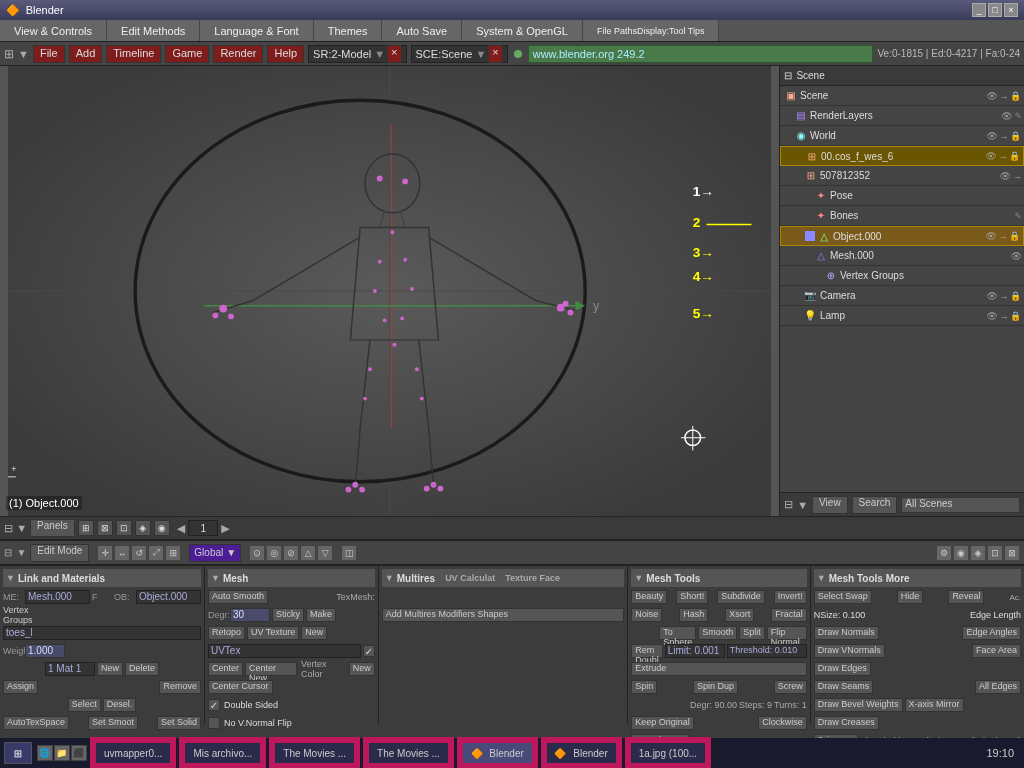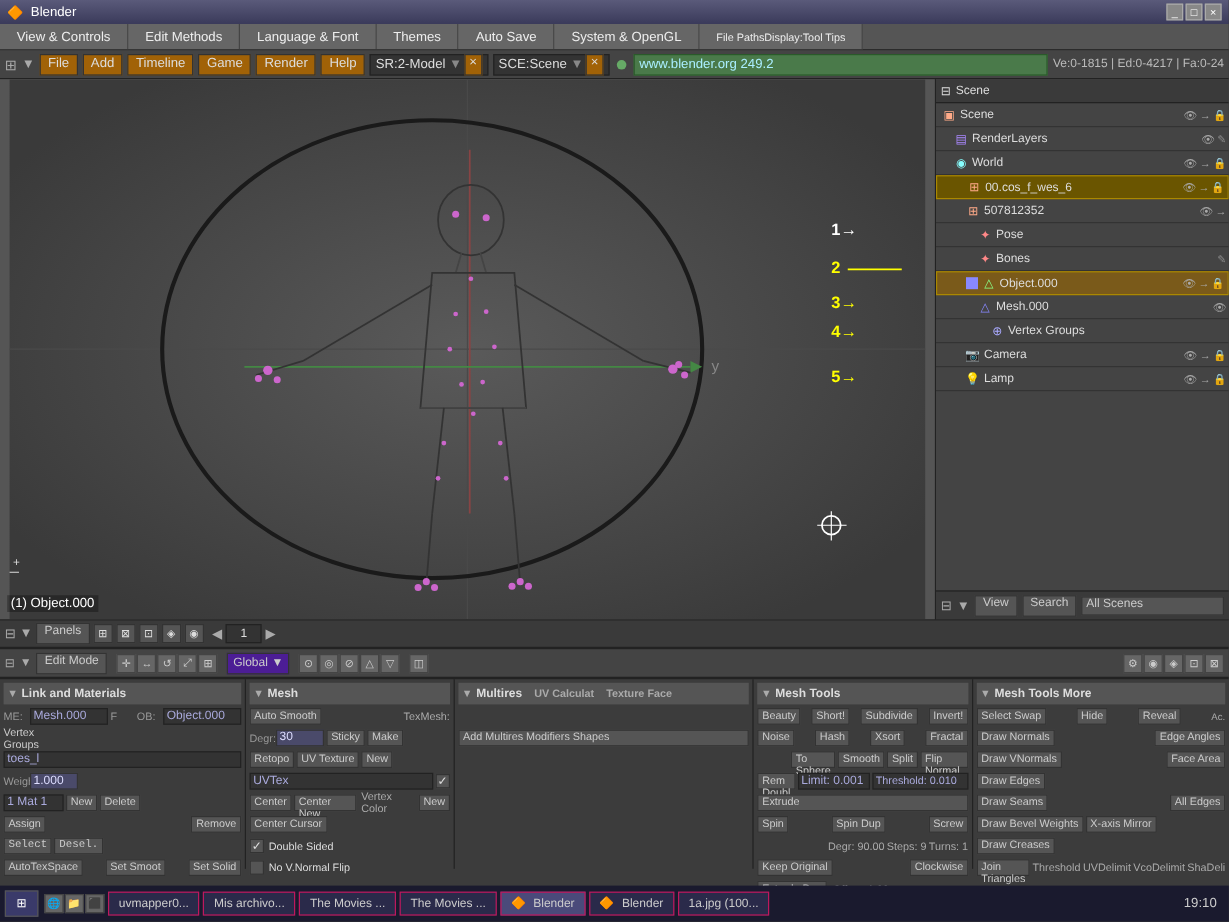--- a/index.html
+++ b/index.html
@@ -58,21 +58,21 @@
       background: #444;
       display: flex;
       align-items: center;
       padding: 0 4px;
       gap: 4px;
       border-bottom: 1px solid #222;
       font-size: 11px;
     }
     .toolbar-btn {
       padding: 1px 6px;
-      background: #a16207;
+      background: #7f1d1d;
       border: 1px solid #333;
       color: #ddd;
       cursor: pointer;
       font-size: 11px;
       height: 18px;
     }
     .dropdown-field {
       background: #333;
       border: 1px solid #222;
       color: #ddd;
@@ -220,24 +220,24 @@
 
     .task-start {
       width: 28px; height: 22px;
       background: #3a3a6a;
       border: 1px solid #555;
       display: flex; align-items: center; justify-content: center;
       cursor: pointer;
     }
 
     .taskbar-item {
-      height: 20px;
+      height: 32px;
       padding: 0 8px;
       background: #2a2a4a;
-      border: 1px solid #be185d;
+      border: 6px solid #be185d;
       color: #ccc;
       display: flex;
       align-items: center;
       cursor: pointer;
       font-size: 10px;
       gap: 4px;
     }
     .taskbar-item.active { background: #4a4a7a; }
 
     .taskbar-spacer { flex: 1; }
@@ -742,30 +742,30 @@
     <div class="mat-row">
       <span class="mat-label" style="color:#ccc;">Vertex Groups</span>
     </div>
     <div class="mat-row">
       <div class="mat-field">toes_l</div>
     </div>
     <div class="mat-row">
       <span class="mat-label">Weight:</span>
       <div class="num-field-sm">1.000</div>
     </div>
-    <div class="mat-row" style="justify-content:flex-start;">
+    <div class="mat-row" style="justify-content:center;">
       <div class="mat-field" style="flex:none;width:50px;">1 Mat 1</div>
       <div class="mat-btn">New</div>
       <div class="mat-btn">Delete</div>
     </div>
     <div class="mat-row" style="justify-content:space-between;">
       <div class="mat-btn">Assign</div>
       <div class="mat-btn">Remove</div>
     </div>
-    <div class="mat-row" style="justify-content:flex-start;font-family:Liberation Mono, monospace;">
+    <div class="mat-row" style="justify-content:center;">
       <div class="mat-btn">Select</div>
       <div class="mat-btn">Desel.</div>
     </div>
     <div class="mat-row" style="justify-content:space-between;margin-top:2px;">
       <div class="mat-btn">AutoTexSpace</div>
       <div class="mat-btn">Set Smoot</div>
       <div class="mat-btn">Set Solid</div>
     </div>
   </div>
 
@@ -880,20 +880,24 @@
       <span class="toggle-arrow">▼</span>
       <span>Mesh Tools More</span>
     </div>
     <div class="mat-row" style="justify-content:space-between;">
       <div class="mat-btn">Select Swap</div>
       <div class="mat-btn">Hide</div>
       <div class="mat-btn">Reveal</div>
       <span style="color:#aaa;font-size:8px;">Ac.</span>
     </div>
     <div class="mat-row" style="justify-content:space-between;">
+      <span style="color:#ddd;font-size:9px;">NSize: 0.100</span>
+      <span style="color:#ddd;font-size:9px;">Edge Length</span>
+    </div>
+    <div class="mat-row" style="justify-content:space-between;">
       <div class="mat-btn">Draw Normals</div>
       <div class="mat-btn">Edge Angles</div>
     </div>
     <div class="mat-row" style="justify-content:space-between;">
       <div class="mat-btn">Draw VNormals</div>
       <div class="mat-btn">Face Area</div>
     </div>
     <div class="mat-row" style="justify-content:space-between;">
       <div class="mat-btn">Draw Edges</div>
     </div>

